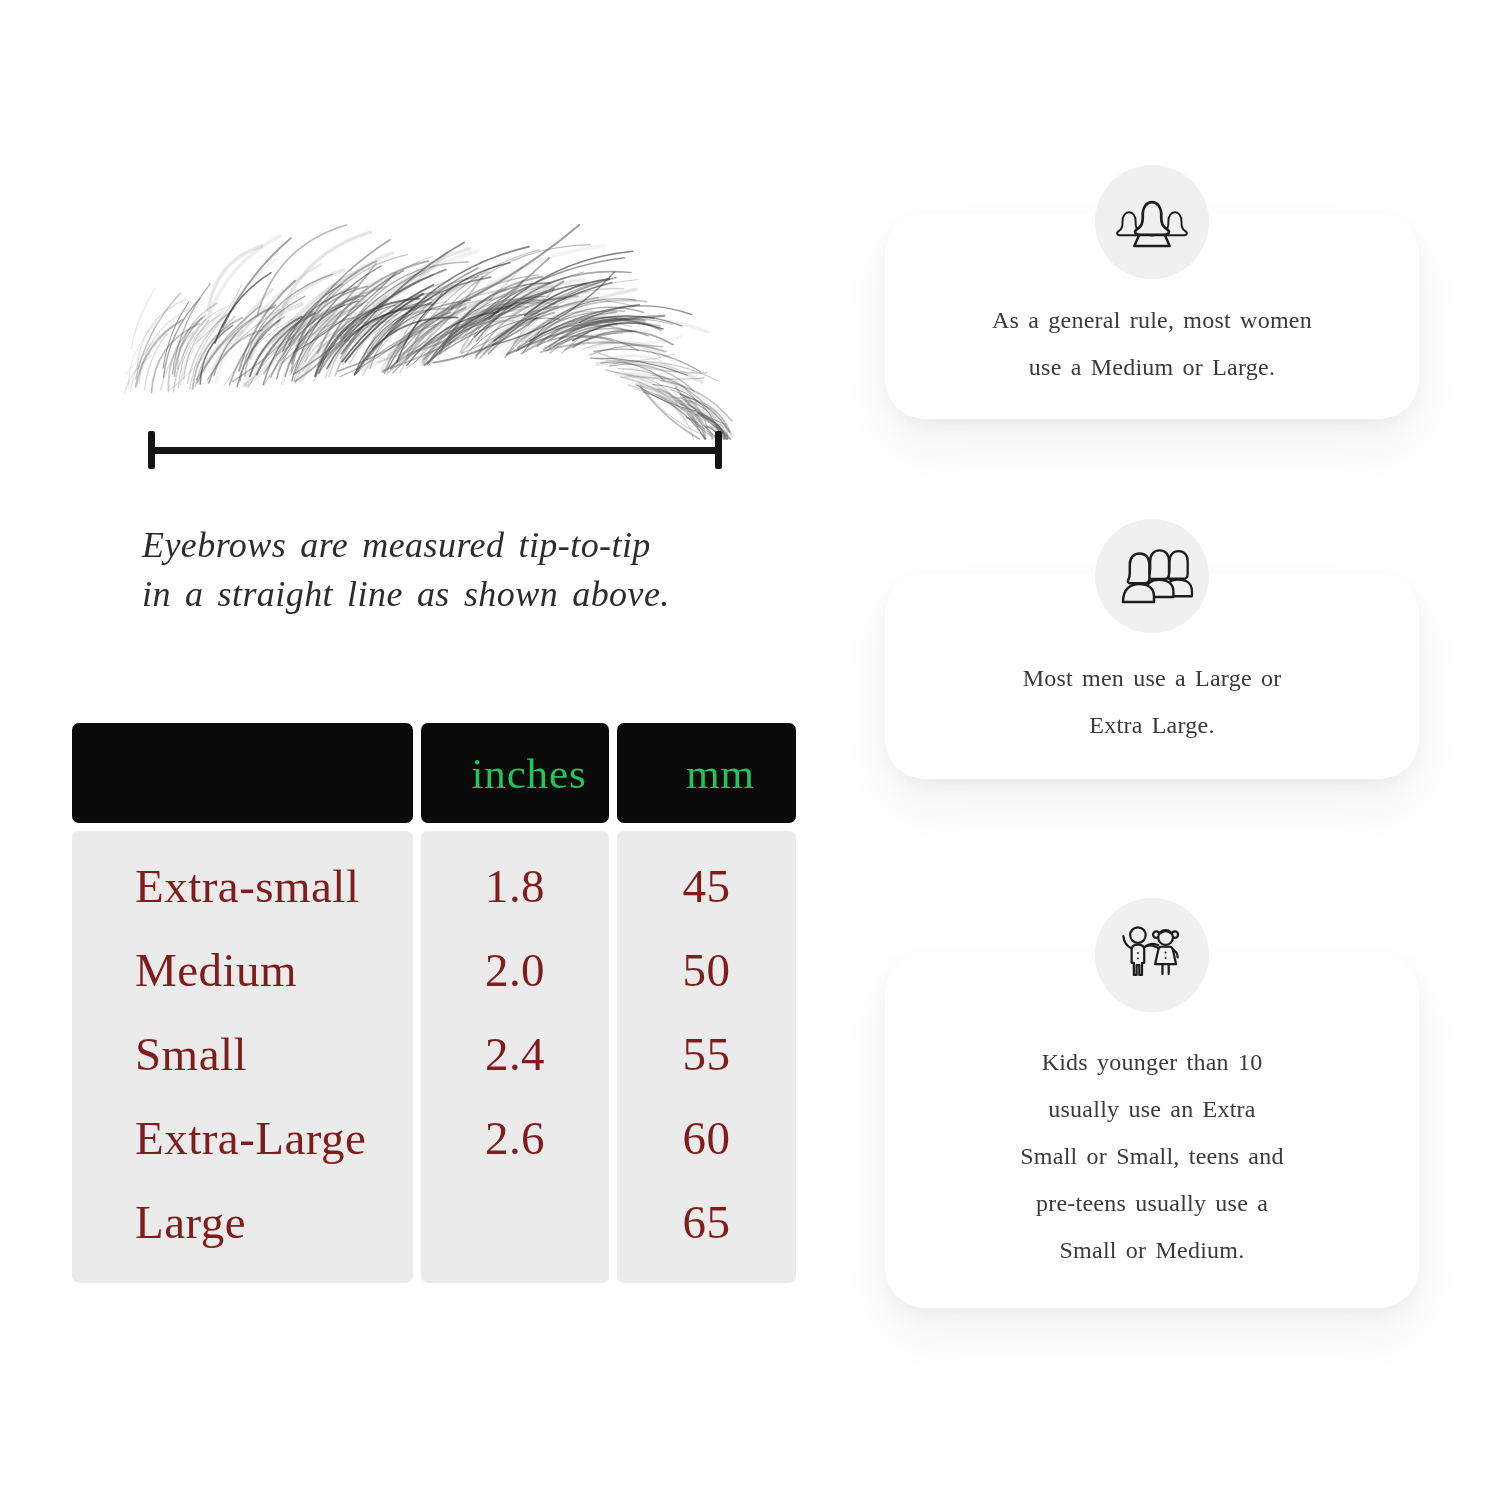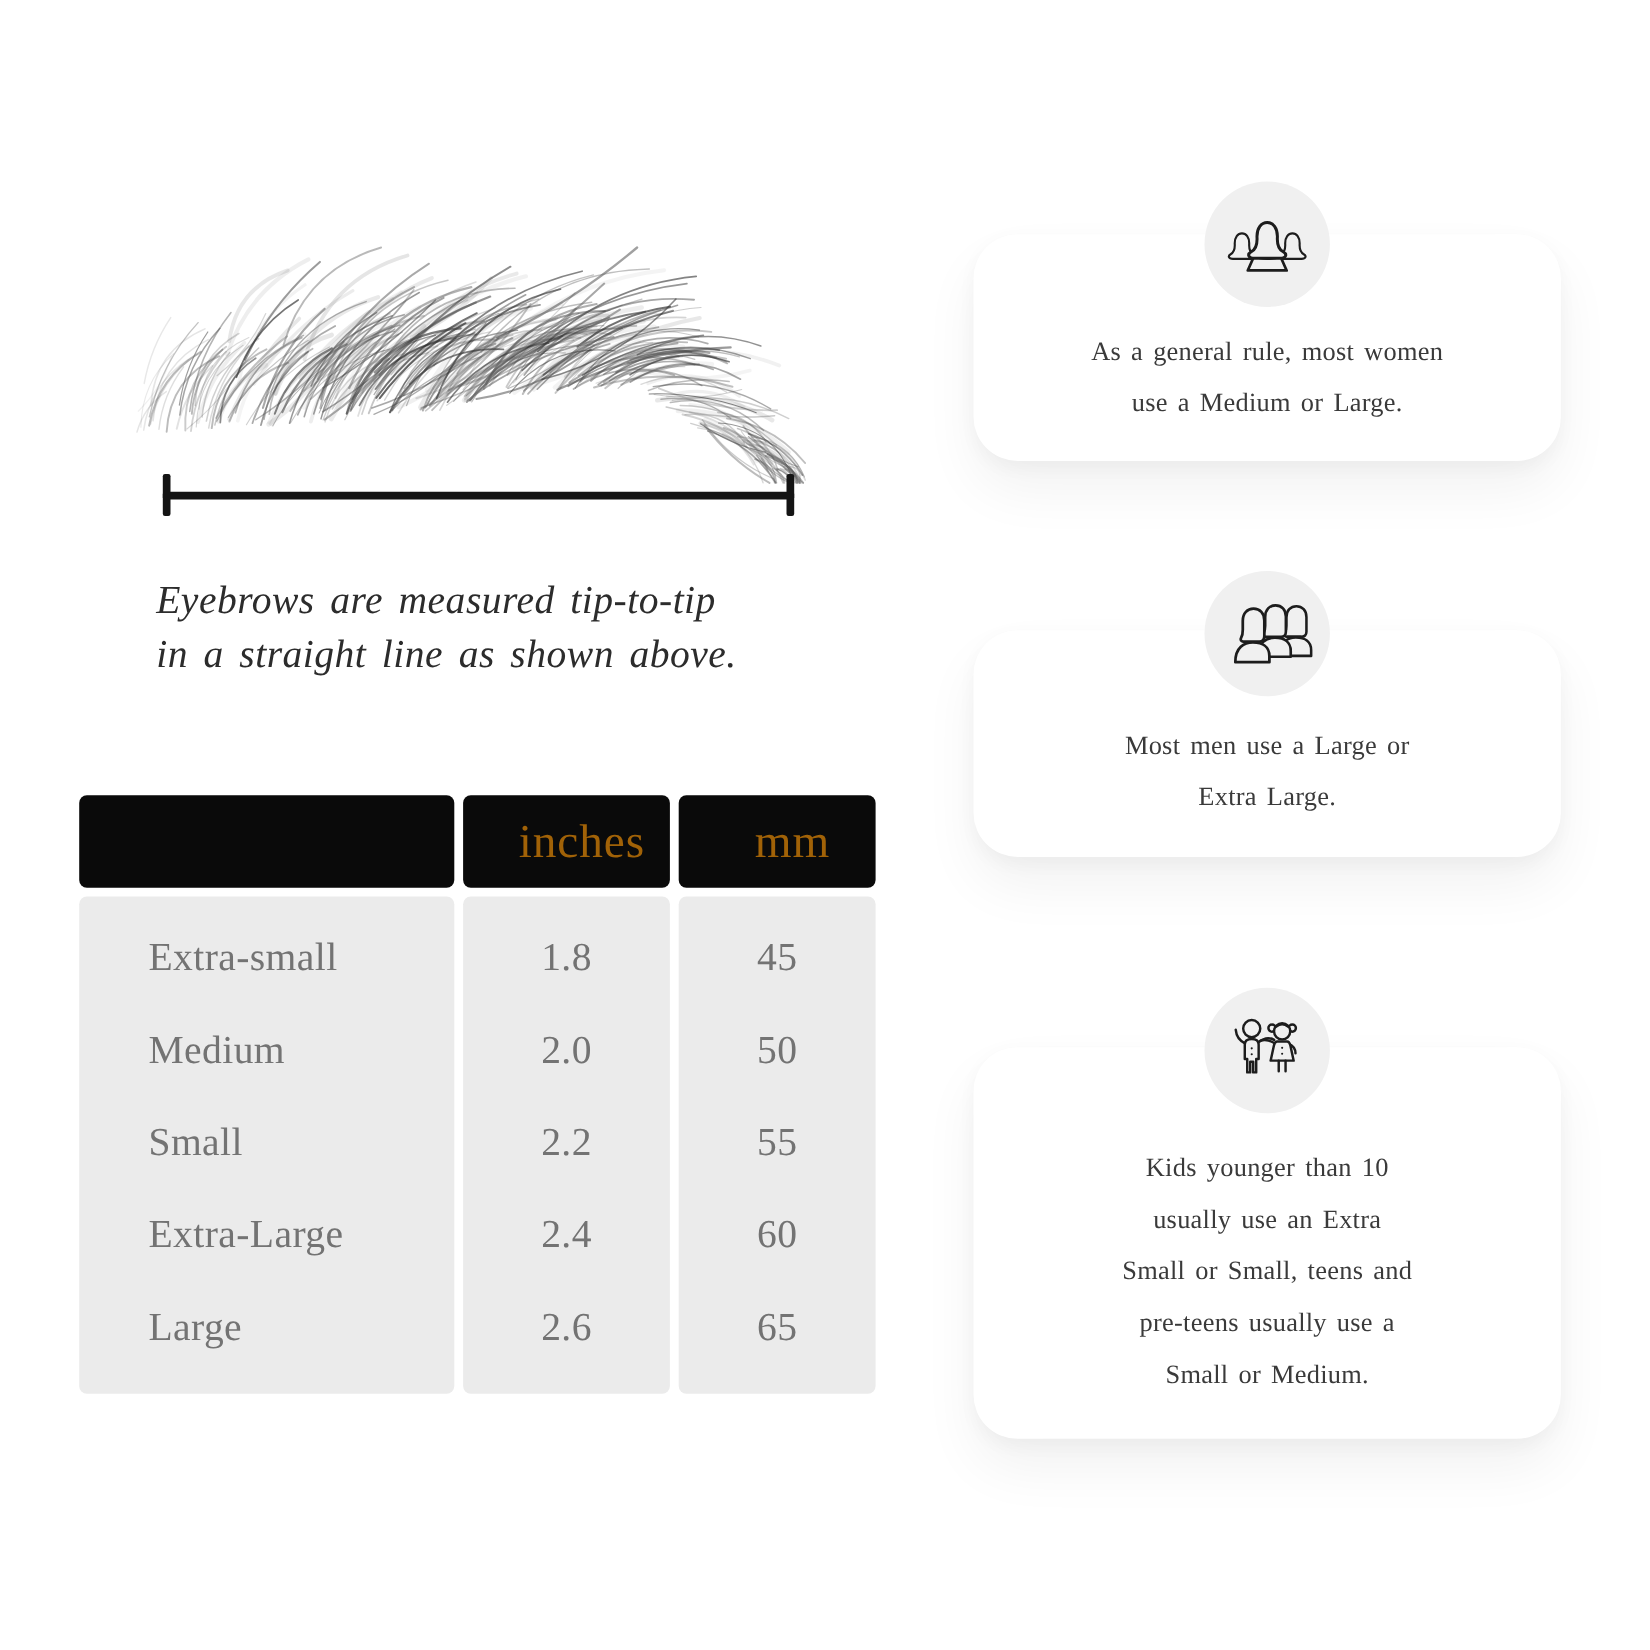--- a/index.html
+++ b/index.html
@@ -21,27 +21,27 @@
   .caption{
     position:absolute;left:142px;top:521px;width:640px;
     font-size:36px;line-height:49px;color:#2c2c2c;
     word-spacing:0.13em;letter-spacing:0.012em;font-style:italic;
   }
 
   
   .size-table{position:absolute;left:72px;top:723px;width:724px}
   .thead,.tbody{display:grid;grid-template-columns:341px 188px 179px;column-gap:8px}
   .th{
-    height:84px;background:#0a0a0a;border-radius:7px;color:#a16207;
+    height:100px;background:#0a0a0a;border-radius:7px;color:#22c55e;
     display:flex;align-items:center;justify-content:center;
     font-size:43px;letter-spacing:0.02em;padding-left:28px;
   }
   .tbody{margin-top:8px}
   .tcol{background:#ebebeb;border-radius:7px;padding:13px 0 19px}
-  .tcell{height:84px;display:flex;align-items:center;font-size:36px;color:#737373;letter-spacing:0.01em}
+  .tcell{height:84px;display:flex;align-items:center;font-size:47px;color:#7f1d1d;letter-spacing:0.01em}
   .tcol.labels .tcell{justify-content:flex-start;padding-left:63px}
   .tcol.vals .tcell{justify-content:center}
 
   
   .card{
     position:absolute;left:885px;width:534px;background:#ffffff;border-radius:40px;
     box-shadow:0 26px 50px rgba(0,0,0,0.055),0 6px 16px rgba(0,0,0,0.035);
   }
   .card.card1{top:213px;height:206px}
   .card.card2{top:573px;height:206px}
@@ -416,21 +416,20 @@
       <div class="tcol labels">
         <div class="tcell">Extra-small</div>
         <div class="tcell">Medium</div>
         <div class="tcell">Small</div>
         <div class="tcell">Extra-Large</div>
         <div class="tcell">Large</div>
       </div>
       <div class="tcol vals">
         <div class="tcell">1.8</div>
         <div class="tcell">2.0</div>
-        <div class="tcell">2.2</div>
         <div class="tcell">2.4</div>
         <div class="tcell">2.6</div>
       </div>
       <div class="tcol vals">
         <div class="tcell">45</div>
         <div class="tcell">50</div>
         <div class="tcell">55</div>
         <div class="tcell">60</div>
         <div class="tcell">65</div>
       </div>

